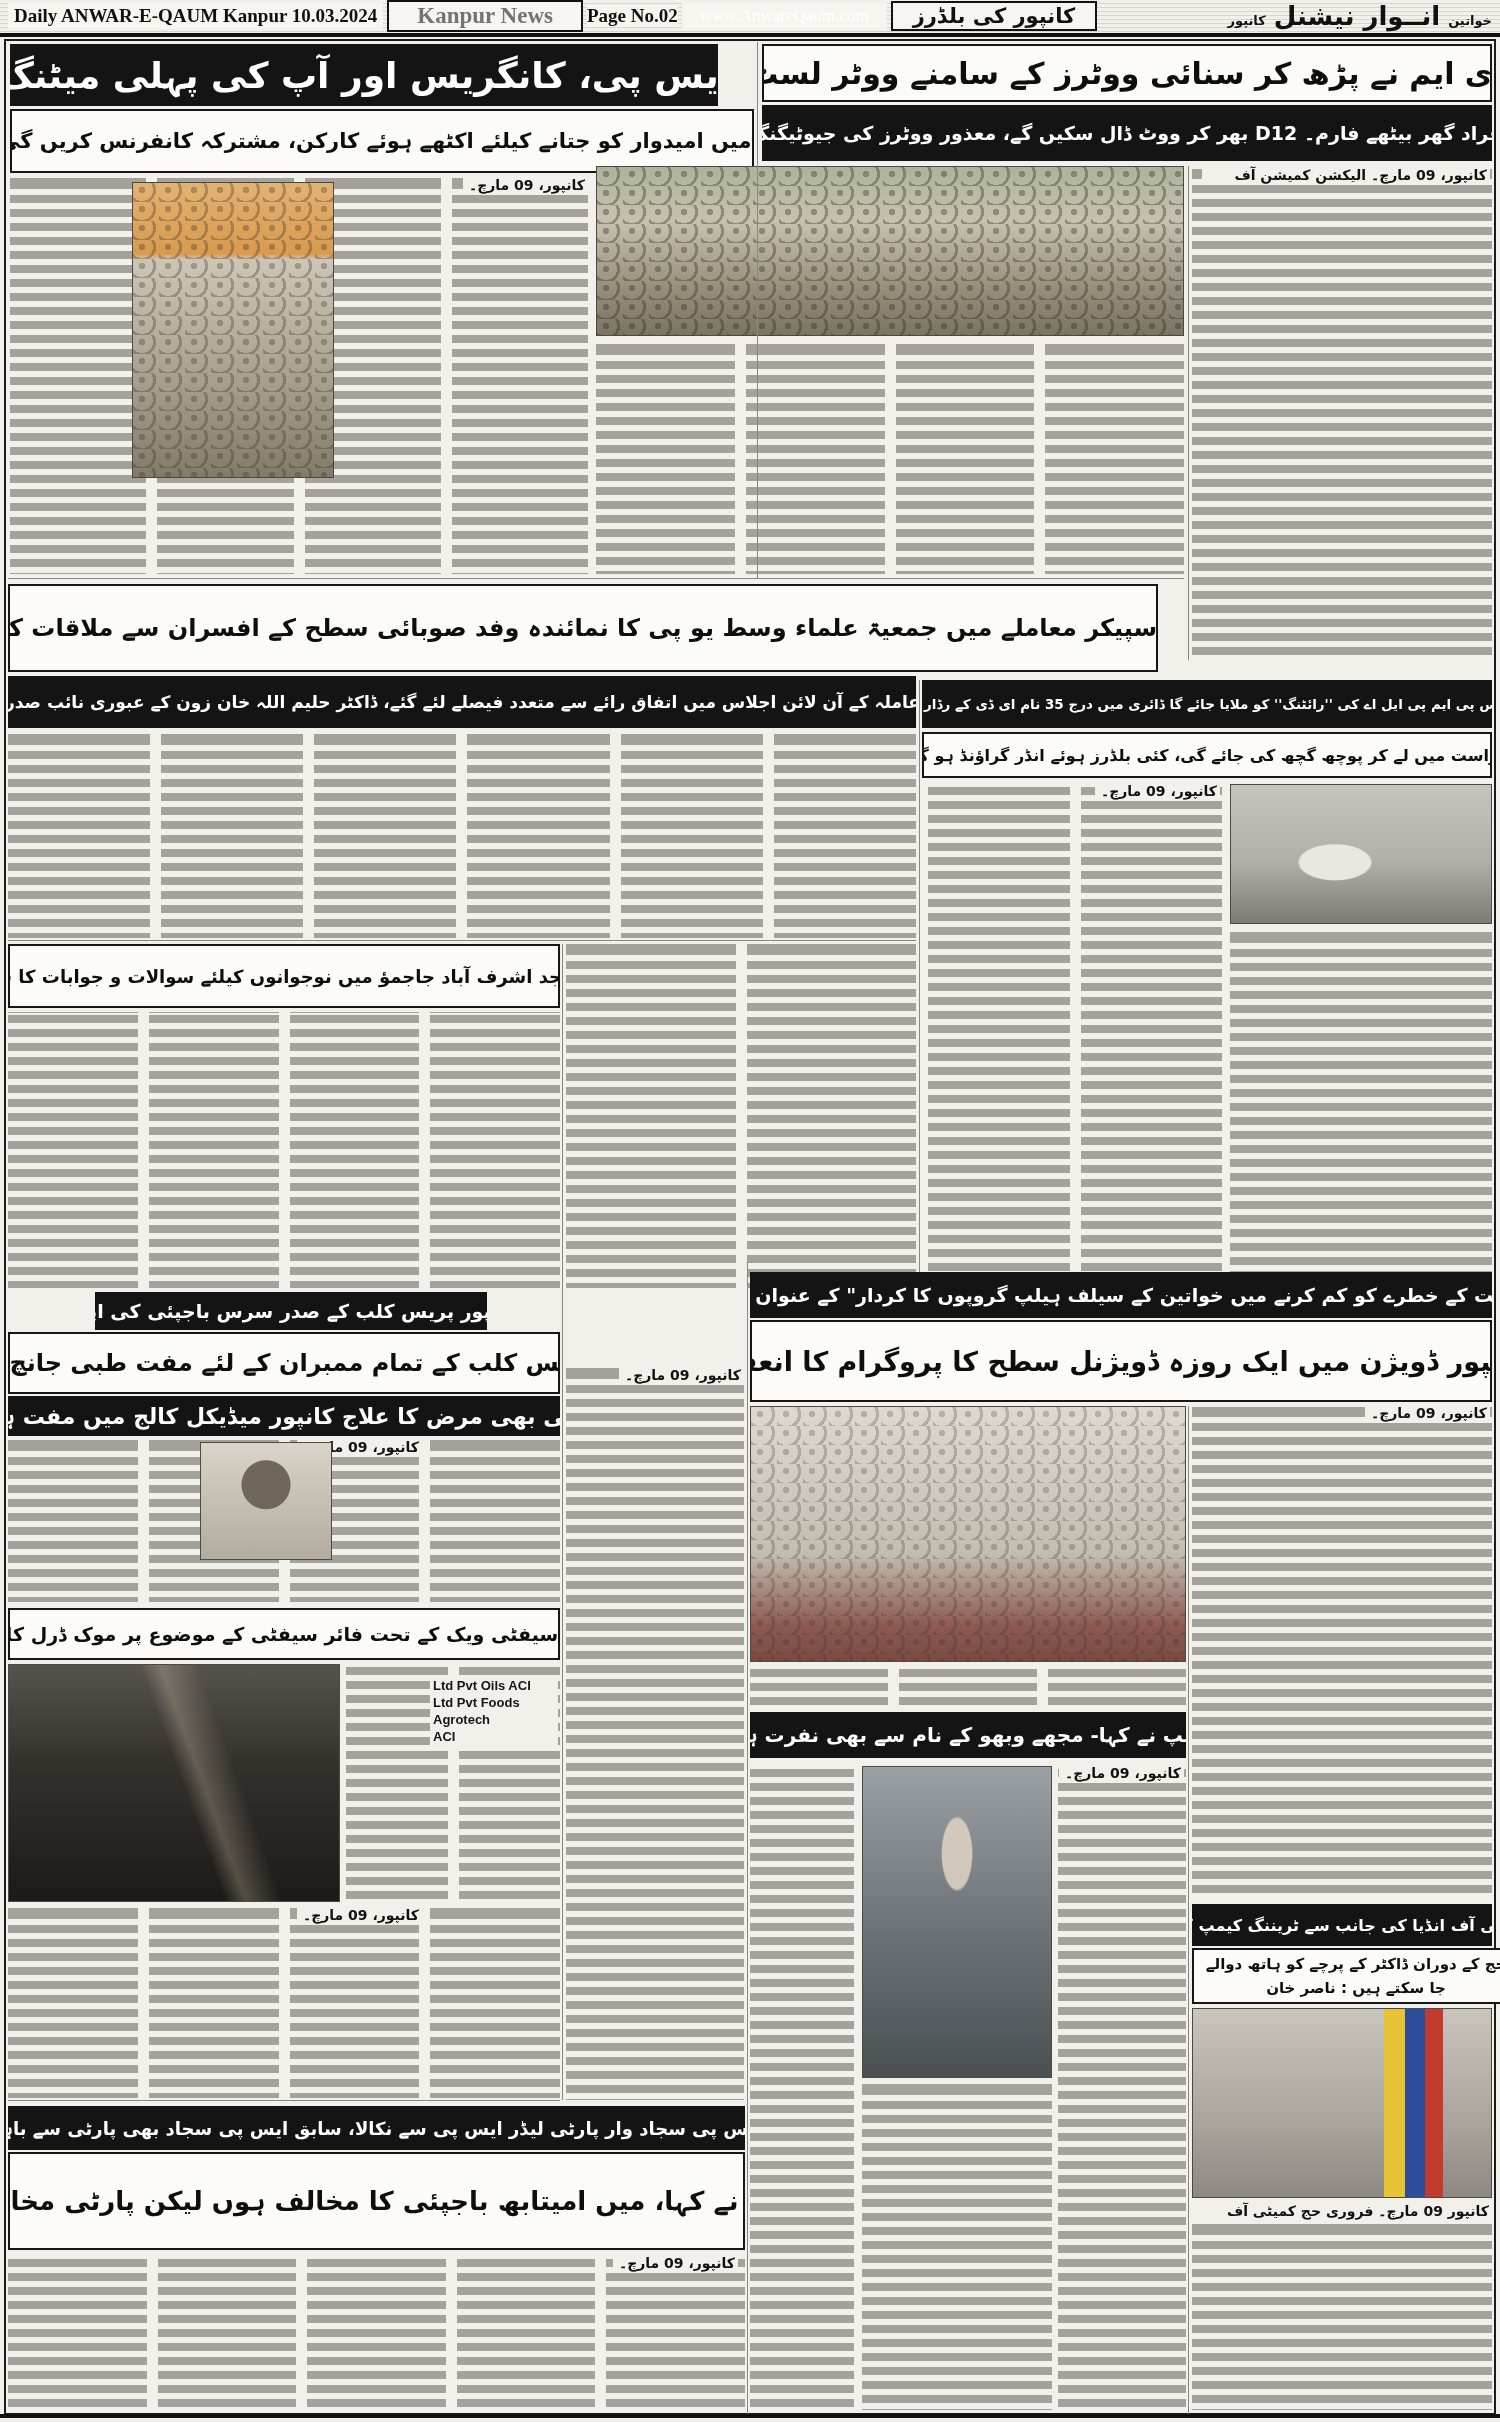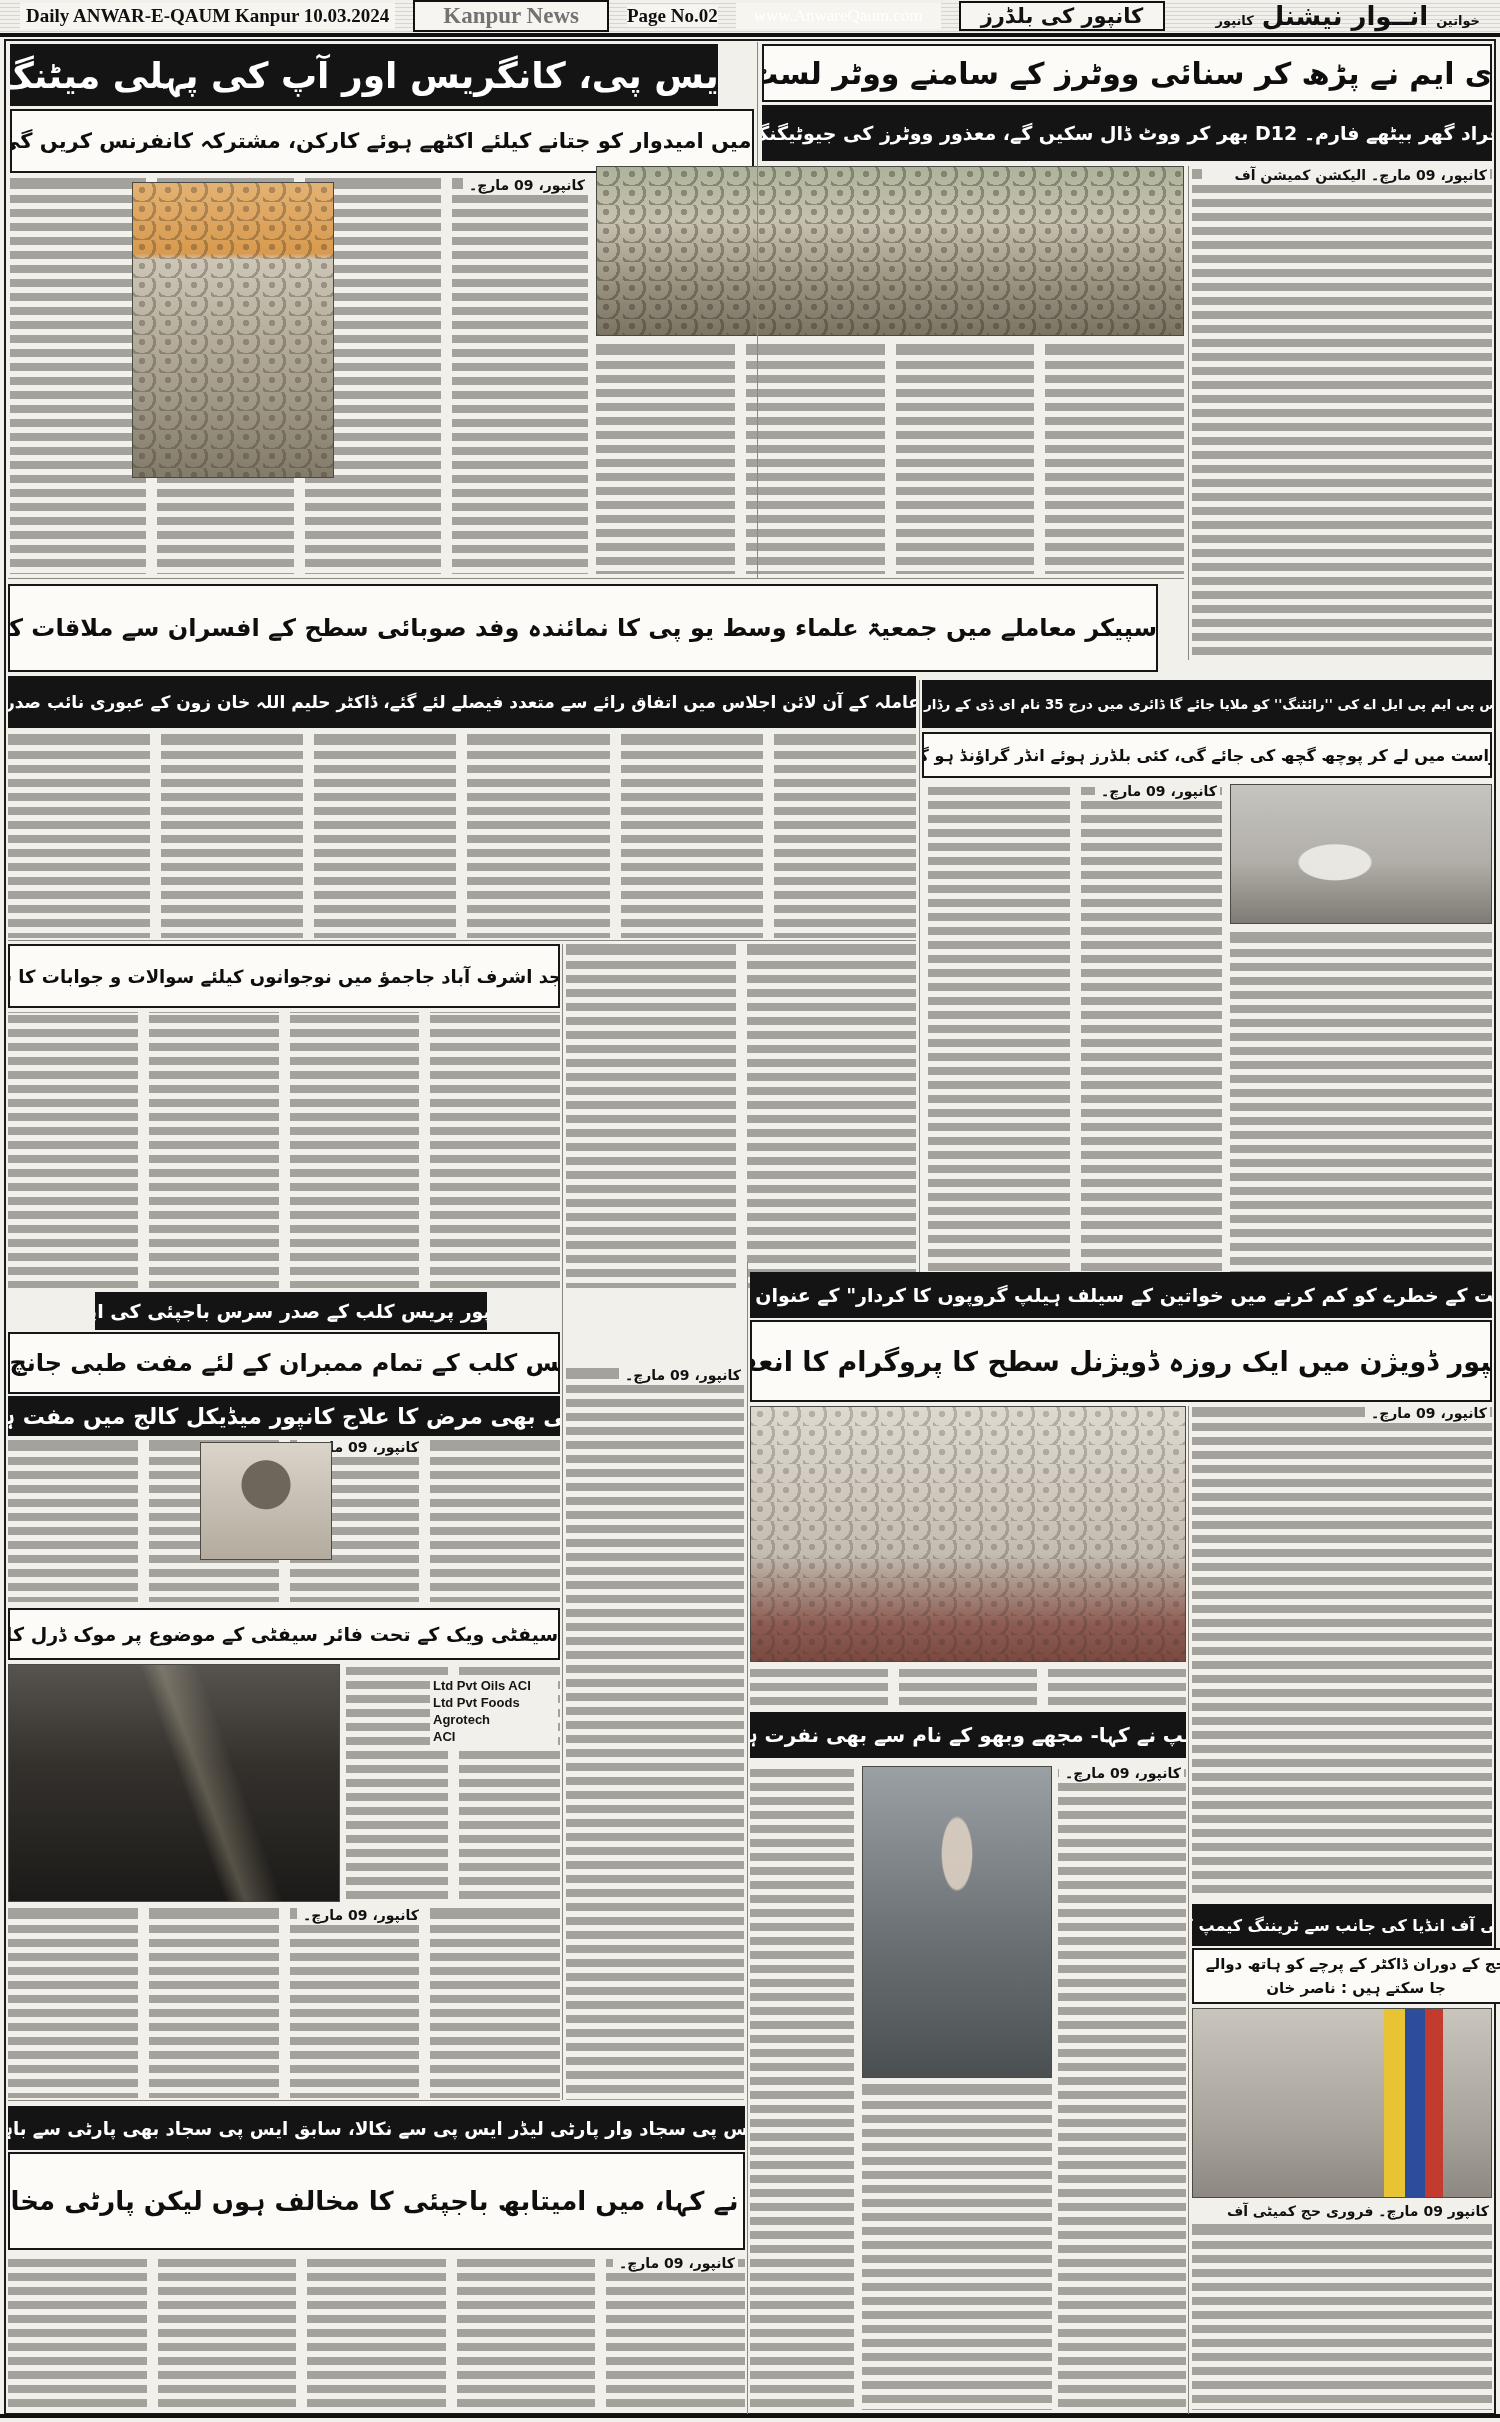--- a/index.html
+++ b/index.html
@@ -3,21 +3,21 @@
 <meta charset="utf-8">
 <style>
   html,body{margin:0;padding:0;background:#777;}
   .page{position:relative;width:1500px;height:2422px;background:#f2f0ea;
         font-family:"DejaVu Sans",sans-serif;overflow:hidden;}
   .abs{position:absolute;box-sizing:border-box;}
   .ur{direction:rtl;}
   .lat{direction:ltr;}
   .nowrap{white-space:nowrap;overflow:hidden;}
   
-  .hdr{display:flex;align-items:center;gap:18px;padding:0 20px;
+  .hdr{display:flex;align-items:center;gap:4px;padding:0 8px;
        background:repeating-linear-gradient(to bottom,#f2f0ea 0 3px,#d8d5cd 3px 4px);}
   .hdr .seg{display:flex;align-items:center;justify-content:center;background:#f7f5f0;}
   .mast-left{font-family:"Liberation Serif",serif;font-weight:700;font-size:19px;color:#111;padding:2px 6px;}
   .kn-box{border:2px solid #111;font-family:"Liberation Serif",serif;font-size:23px;font-weight:700;
           padding:1px 28px;color:#737373;}
   .pg-no{font-family:"Liberation Serif",serif;font-size:19px;font-weight:700;color:#111;}
   .web{background:#0b0b0b;color:#fff;font-family:"Liberation Serif",serif;font-size:17px;padding:3px 18px;}
   .ukb{border:2px solid #111;font-weight:700;font-size:21px;padding:1px 20px;color:#111;}
   .nameplate{margin-left:auto;display:flex;align-items:baseline;gap:8px;color:#111;}
   .np-small{font-size:13px;font-weight:700;}

